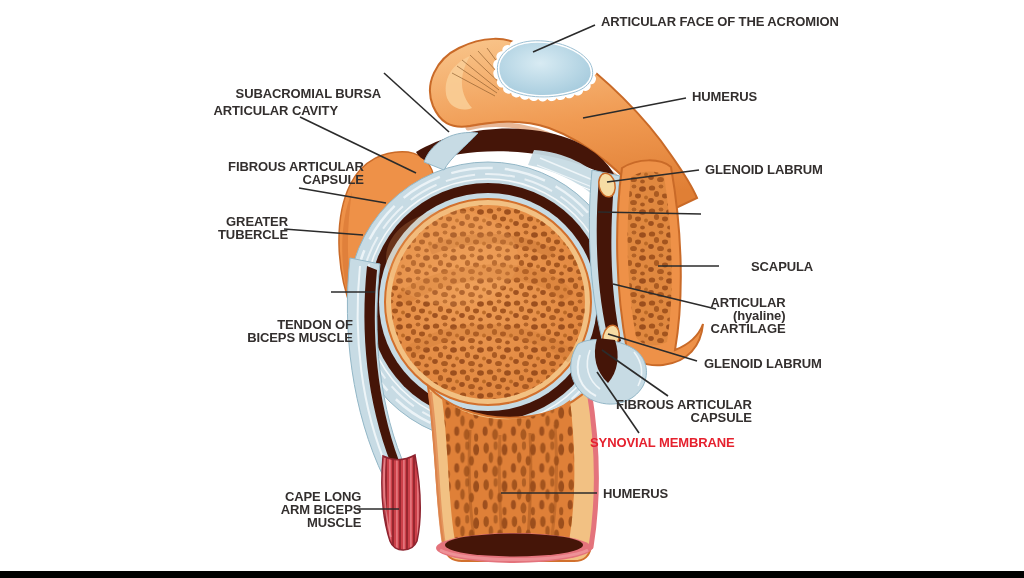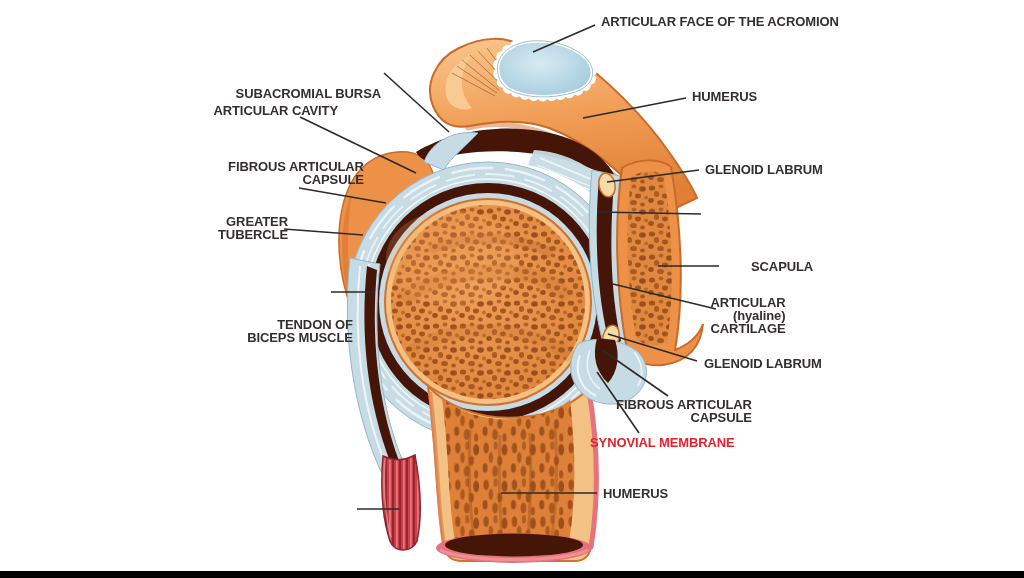--- a/index.html
+++ b/index.html
@@ -191,20 +191,23 @@
   <div id="label-layer">
       <div class="lbl left" style="left: 601px; top: 21px; color: rgb(51, 47, 46);">ARTICULAR FACE OF THE ACROMION</div>
       <div class="lbl right" style="left: 381px; top: 67px; color: rgb(51, 47, 46); margin-top: 26px;">SUBACROMIAL BURSA</div>
       <div class="lbl right" style="left: 338px; top: 110px; color: rgb(51, 47, 46);">ARTICULAR CAVITY</div>
       <div class="lbl center" style="left: 296px; top: 173px; color: rgb(51, 47, 46);">FIBROUS ARTICULAR
 CAPSULE</div>
       <div class="lbl center" style="left: 253px; top: 228px; color: rgb(51, 47, 46);">GREATER
 TUBERCLE</div>
       <div class="lbl center" style="left: 300px; top: 291px; color: rgb(51, 47, 46); margin-top: 40px;">TENDON OF
 BICEPS MUSCLE</div>
+      <div class="lbl center" style="left: 321px; top: 509px; color: rgb(51, 47, 46);">CAPE LONG
+ARM BICEPS
+MUSCLE</div>
       <div class="lbl left" style="left: 692px; top: 96px; color: rgb(51, 47, 46);">HUMERUS</div>
       <div class="lbl left" style="left: 705px; top: 169px; color: rgb(51, 47, 46);">GLENOID LABRUM</div>
       <div class="lbl left" style="left: 725px; top: 266px; color: rgb(51, 47, 46); margin-left: 26px;">SCAPULA</div>
       <div class="lbl center" style="left: 748px; top: 315px; color: rgb(51, 47, 46);">ARTICULAR
 (hyaline)
 CARTILAGE</div>
       <div class="lbl left" style="left: 704px; top: 363px; color: rgb(51, 47, 46);">GLENOID LABRUM</div>
       <div class="lbl center" style="left: 684px; top: 411px; color: rgb(51, 47, 46);">FIBROUS ARTICULAR
 CAPSULE</div>
       <div class="lbl left" style="left: 590px; top: 442px; color: rgb(229, 33, 46);">SYNOVIAL MEMBRANE</div>

